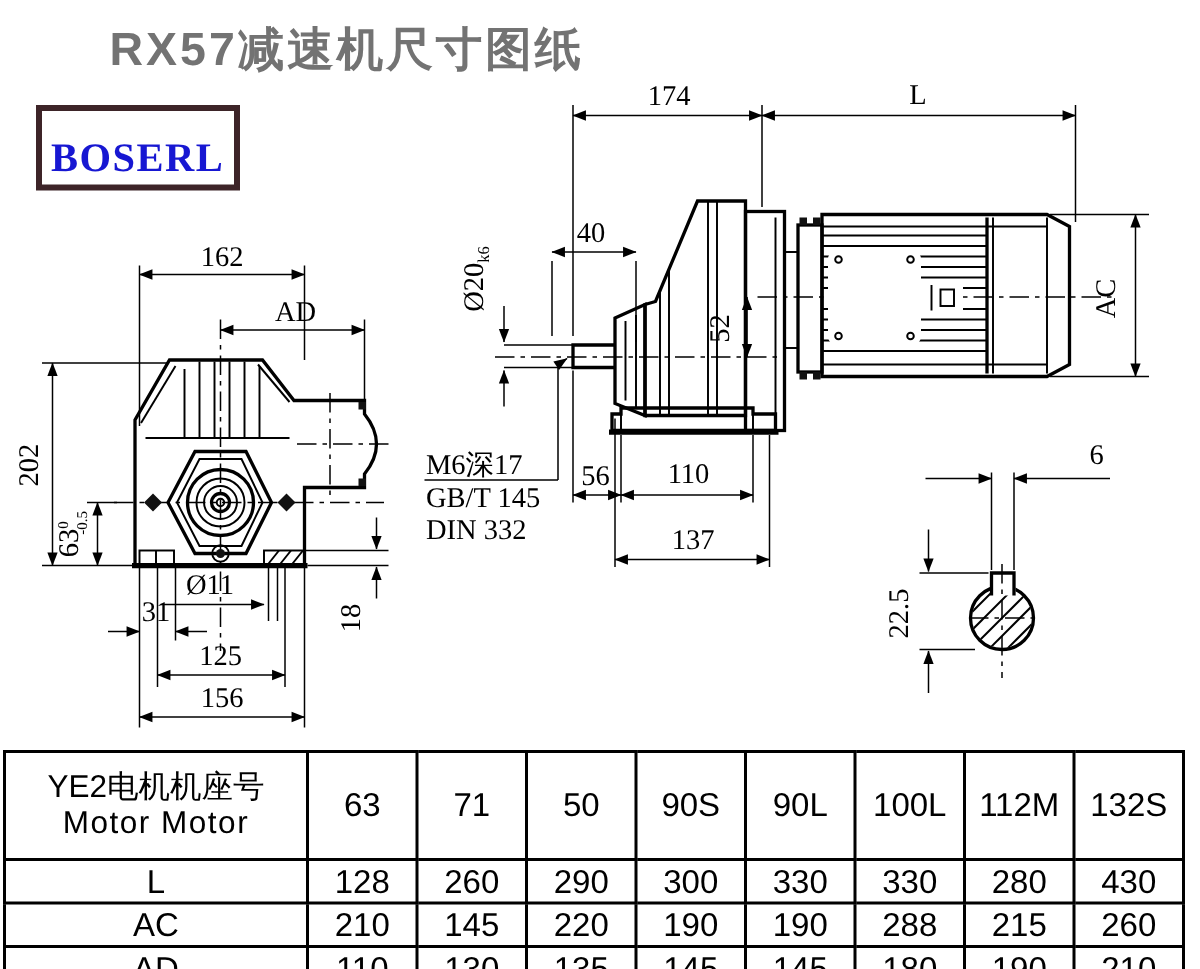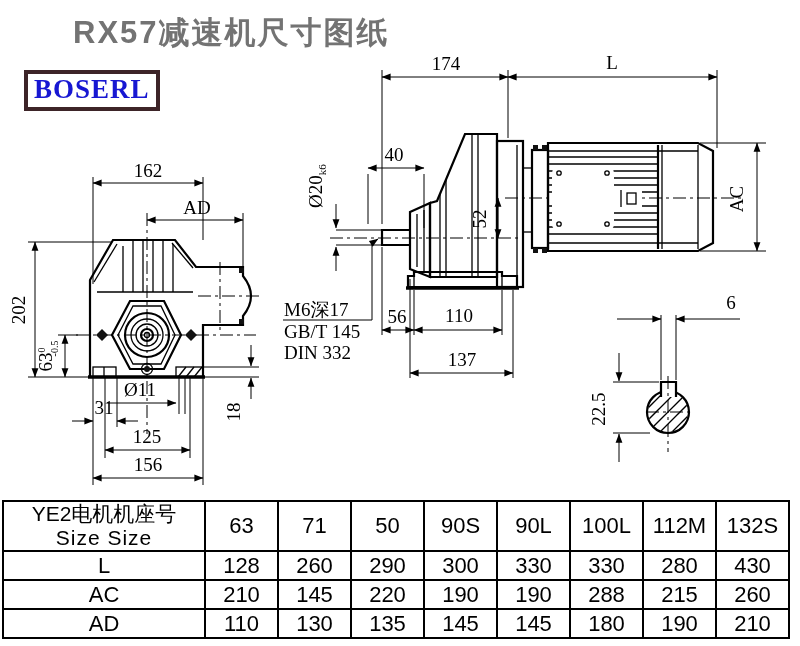--- a/index.html
+++ b/index.html
@@ -1,30 +1,30 @@
 <!DOCTYPE html>
 <html><head>
 <meta charset="utf-8">
 <style>
   html,body{margin:0;padding:0;background:#fff;}
   body{position:relative;width:800px;height:646px;font-family:"Liberation Sans",sans-serif;overflow:hidden;}
   #title{position:absolute;left:46px;top:12px;font-size:31px;font-weight:bold;color:#737373;letter-spacing:2px;font-family:"Liberation Sans",sans-serif;margin-left:27px;}
-  #logo{position:absolute;left:24px;top:70px;border:4px solid #3d2428;padding:0 6px 2px 6px;font-family:"Liberation Serif",serif;font-weight:bold;font-size:27px;color:#1717d2;letter-spacing:1px;background:#fff;}
+  #logo{position:absolute;left:24px;top:70px;border:4px solid #3d2428;padding:16px 6px 2px 6px;font-family:"Liberation Serif",serif;font-weight:bold;font-size:27px;color:#1717d2;letter-spacing:1px;background:#fff;}
   svg{position:absolute;left:0;top:0;}
   svg text{fill:#000;font-family:"Liberation Serif",serif;font-size:19px;}
   .o1{stroke:#000;stroke-width:1.3;fill:none}
   .o2{stroke:#000;stroke-width:2.2;fill:none}
   .o3{stroke:#000;stroke-width:3.5;fill:none}
   .d{stroke:#000;stroke-width:1;fill:none}
   .cl{stroke:#000;stroke-width:1;stroke-dasharray:13 4 3 4;fill:none}
   .fl{fill:#111;stroke:none}
   .wh{fill:#fff;stroke:none}
   #dim-table{position:absolute;left:2px;top:500px;border-collapse:collapse;table-layout:fixed;background:#fff;}
   #dim-table td{border:2px solid #000;text-align:center;vertical-align:middle;font-size:22px;color:#000;padding:0;}
-  #dim-table .hdr{height:50px;}
+  #dim-table .hdr{height:72px;}
   #dim-table .row{height:29px;}
   #dim-table .c0{width:200px;}
   #dim-table .cn{width:71px;}
   .hcn{font-size:21px;line-height:24px;}
   .hen{font-size:21px;line-height:24px;letter-spacing:1px;}
 </style>
 </head>
 <body>
 
 <div id="title">RX57减速机尺寸图纸</div>
@@ -246,21 +246,21 @@
     <line class="d" x1="619" y1="462" x2="619" y2="434" marker-end="url(#ar)"></line>
     <text transform="rotate(-90 605 409)" x="605" y="409" text-anchor="middle">22.5</text>
   </g>
 </svg>
 
 <table id="dim-table">
   <tbody>
       <tr class="hdr">
         <td class="c0">
           <div class="hcn">YE2电机机座号</div>
-          <div class="hen">Size Size</div>
+          <div class="hen">Motor Motor</div>
         </td>
         <td class="cn">63</td>
         <td class="cn">71</td>
         <td class="cn">50</td>
         <td class="cn">90S</td>
         <td class="cn">90L</td>
         <td class="cn">100L</td>
         <td class="cn">112M</td>
         <td class="cn">132S</td>
       </tr>

